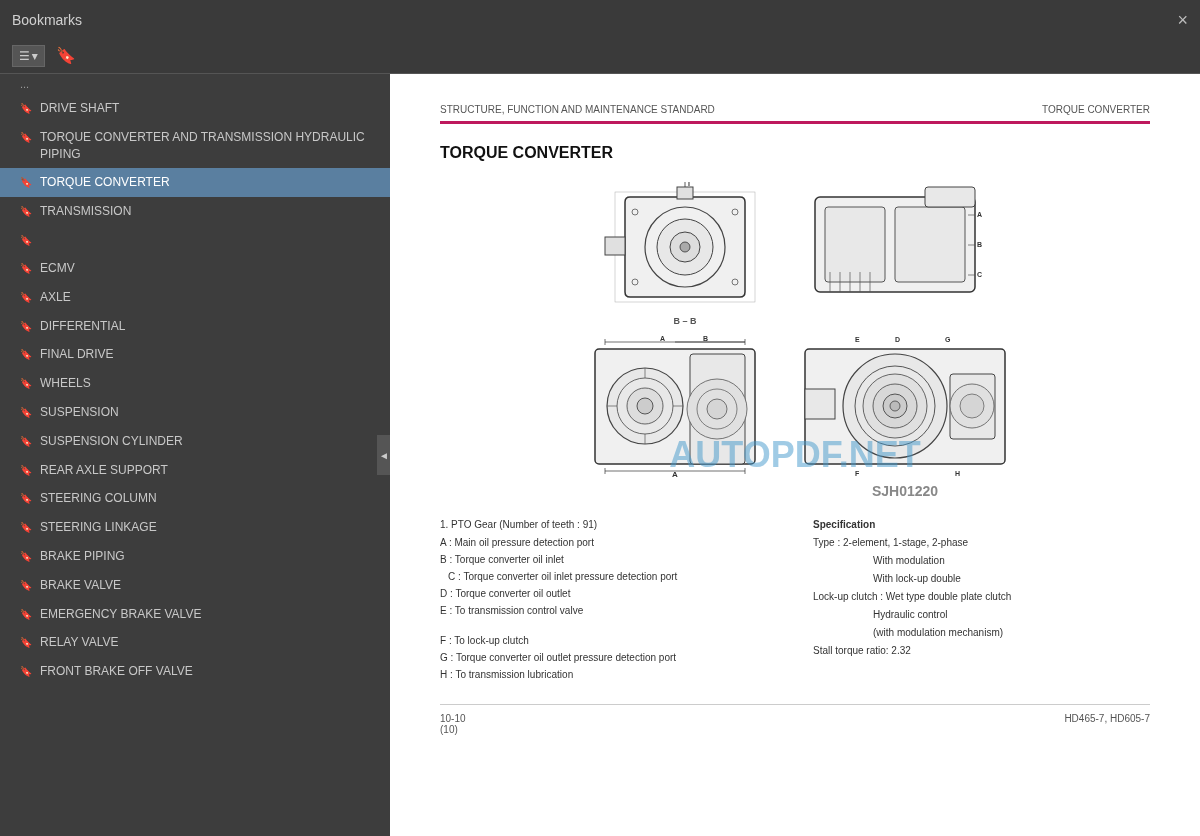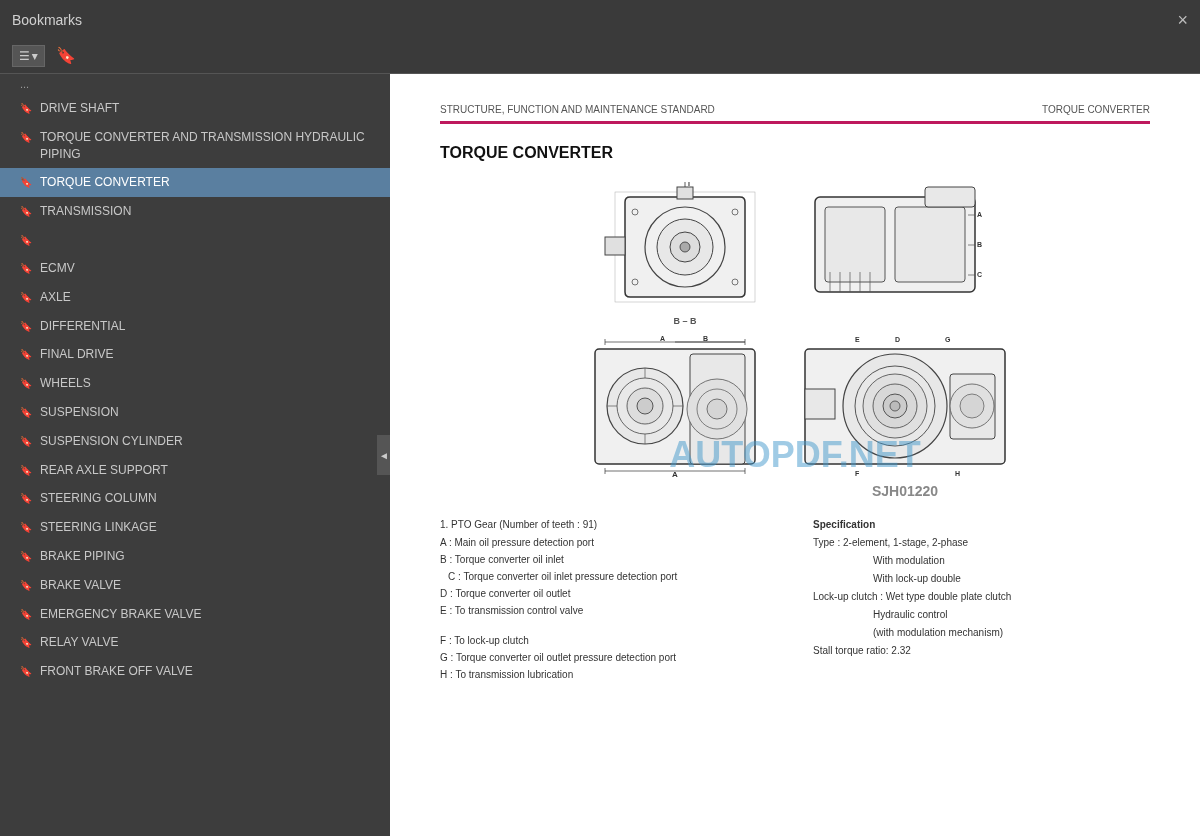--- a/index.html
+++ b/index.html
@@ -513,17 +513,24 @@
             <p>
               <span>Lock-up clutch</span>
               <span>: Wet type double plate clutch</span>
             </p>
             <p style="padding-left:60px;">Hydraulic control</p>
             <p style="padding-left:60px;">(with modulation mechanism)</p>
             <p>Stall torque ratio: 2.32</p>
           </div>
         </div>
 
+        <div class="doc-footer">
+          <div>
+            <div>10-10</div>
+            <div>(10)</div>
+          </div>
+          <div>HD465-7, HD605-7</div>
+        </div>
 
       </div>
     </div>
   </div>
 </div>
 
 </body></html>

